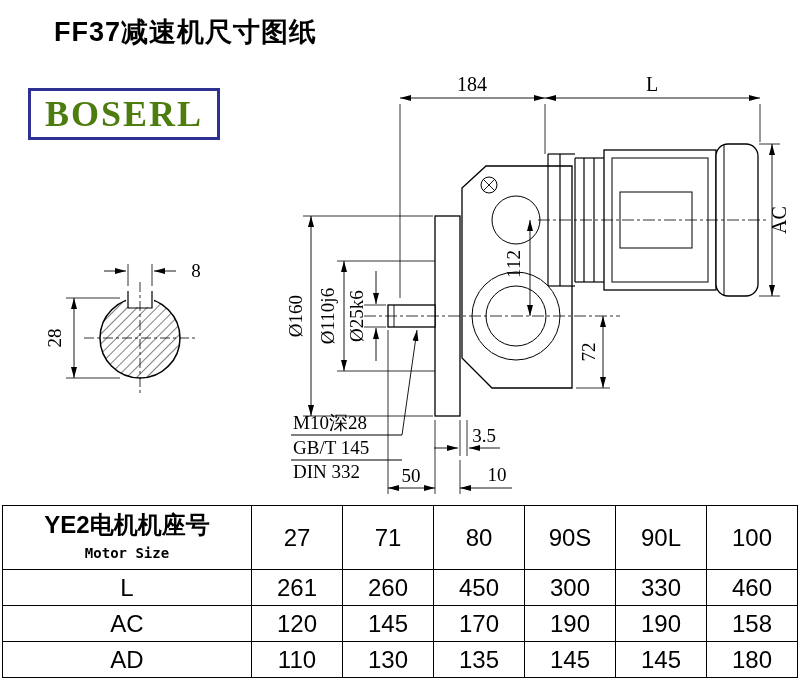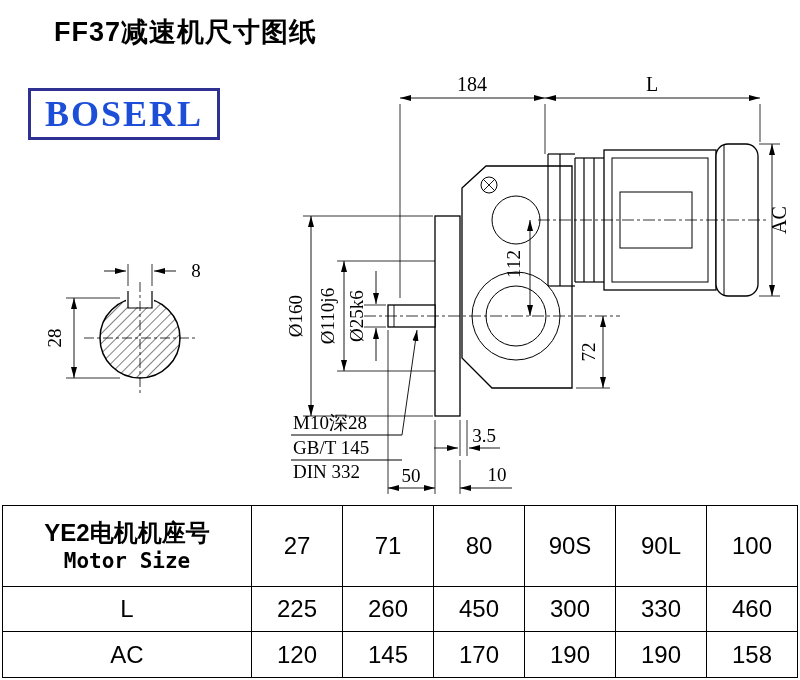--- a/index.html
+++ b/index.html
@@ -8,38 +8,38 @@
     font-family:"Liberation Sans", sans-serif;color:#000;overflow:hidden;
   }
   .title{
     position:absolute;left:54px;top:14px;
     font-size:27px;font-weight:bold;letter-spacing:1px;text-align:center;
   }
   .logo{
     position:absolute;left:28px;top:88px;
     border:3px solid #2e3192;padding:1px 14px;
     font-family:"Liberation Serif", serif;font-weight:bold;
-    font-size:36px;letter-spacing:2px;color:#1d4ed8;line-height:44px;
+    font-size:36px;letter-spacing:2px;color:#4d7c0f;line-height:44px;
   }
   .drawing{position:absolute;left:0;top:58px;}
   svg text{fill:#000;font-family:"Liberation Serif", serif;}
   .dimtxt{font-size:19px;}
   .dimtxt-lg{font-size:20px;}
   .notetxt{font-size:19px;}
   table.spec{
     position:absolute;left:2px;top:505px;width:796px;height:173px;
     border-collapse:collapse;table-layout:fixed;
   }
   table.spec td{
     border:1.5px solid #000;text-align:center;vertical-align:middle;
     font-size:24px;padding:0;
   }
   td.c0{width:248px;}
   .hdr-cn{font-weight:bold;font-size:24px;line-height:30px;}
-  .hdr-en{font-family:"DejaVu Sans Mono", monospace;font-weight:bold;font-size:21px;line-height:26px;}
+  .hdr-en{font-family:"DejaVu Sans Mono", monospace;font-weight:bold;font-size:14px;line-height:26px;}
   tr.hdr{height:64px;}
   tr.datarow{height:36px;}
 </style>
 </head>
 <body>
 
 <div class="title">FF37减速机尺寸图纸</div>
 
 <div class="logo">BOSERL</div>
 
@@ -196,30 +196,39 @@
       </td>
       <td>27</td>
       <td>71</td>
       <td>80</td>
       <td>90S</td>
       <td>90L</td>
       <td>100</td>
     </tr>
     <tr class="datarow">
       <td class="c0">L</td>
-      <td>225</td>
+      <td>261</td>
       <td>260</td>
       <td>450</td>
       <td>300</td>
       <td>330</td>
       <td>460</td>
     </tr>
     <tr class="datarow">
       <td class="c0">AC</td>
       <td>120</td>
       <td>145</td>
       <td>170</td>
       <td>190</td>
       <td>190</td>
       <td>158</td>
     </tr>
+    <tr class="datarow">
+      <td class="c0">AD</td>
+      <td>110</td>
+      <td>130</td>
+      <td>135</td>
+      <td>145</td>
+      <td>145</td>
+      <td>180</td>
+    </tr>
   </tbody>
 </table>
 
 </body></html>

